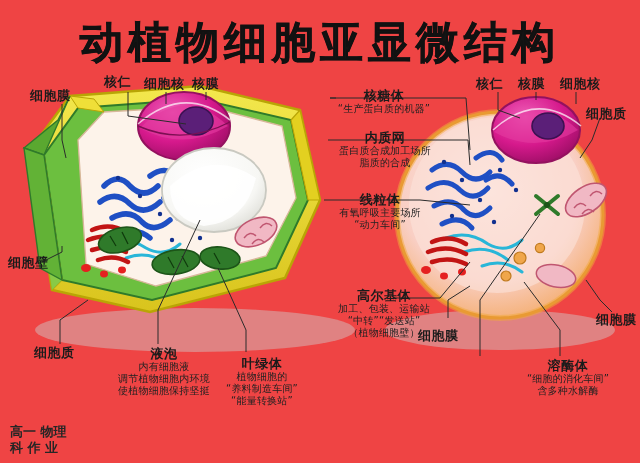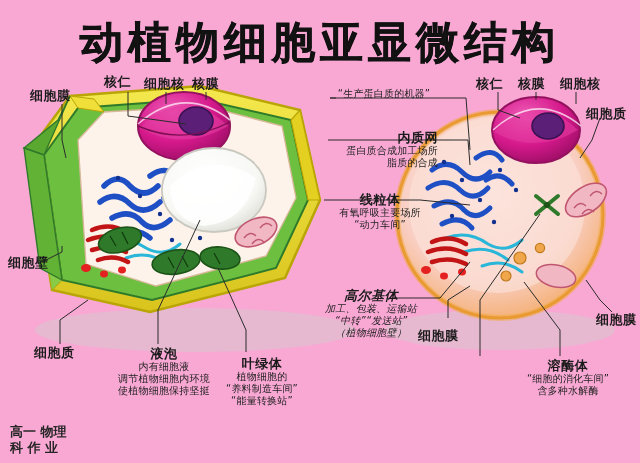--- a/index.html
+++ b/index.html
@@ -4,21 +4,21 @@
 <style>
   * { box-sizing: border-box; }
   html, body {
     margin: 0; padding: 0;
     background: #ffffff;
   }
   #page {
     position: relative;
     width: 640px;
     height: 463px;
-    background: #f9a8d4;
+    background: #ef4444;
     overflow: hidden;
     font-family: "DejaVu Sans", "Liberation Sans", sans-serif;
   }
   
   #title {
     position: absolute;
     top: 14px; left: 0; width: 640px;
     text-align: center;
     font-family: "DejaVu Sans", "Liberation Sans", sans-serif;
     font-size: 43px;
@@ -324,36 +324,37 @@
   </div>
 
   <div class="lbl ctr" style="left:108px; top:346px; width:112px;">
     <span class="hd">液泡</span>
     <span class="sub">内有细胞液</span>
     <span class="sub">调节植物细胞内环境</span>
     <span class="sub">使植物细胞保持坚挺</span>
   </div>
 
   <div class="lbl ctr" style="left:336px; top:88px; width:96px;">
+    <span class="hd">核糖体</span>
     <span class="sub">“生产蛋白质的机器”</span>
   </div>
 
-  <div class="lbl ctr" style="left:332px; top:130px; width:106px;text-align:right;">
+  <div class="lbl ctr" style="left:332px; top:130px; width:106px;">
     <span class="hd">内质网</span>
     <span class="sub">蛋白质合成加工场所</span>
     <span class="sub">脂质的合成</span>
   </div>
 
   <div class="lbl ctr" style="left:328px; top:192px; width:104px;">
     <span class="hd">线粒体</span>
     <span class="sub">有氧呼吸主要场所</span>
     <span class="sub">“动力车间”</span>
   </div>
 
-  <div class="lbl ctr" style="left:317px; top:288px; width:108px;font-style:italic;">
+  <div class="lbl ctr" style="left:330px; top:288px; width:108px;">
     <span class="hd">高尔基体</span>
     <span class="sub">加工、包装、运输站</span>
     <span class="sub">“中转”“发送站”</span>
     <span class="sub">（植物细胞壁）</span>
   </div>
 
   <div class="lbl" style="left:418px; top:328px;">
     <span class="hd">细胞膜</span>
   </div>
 

